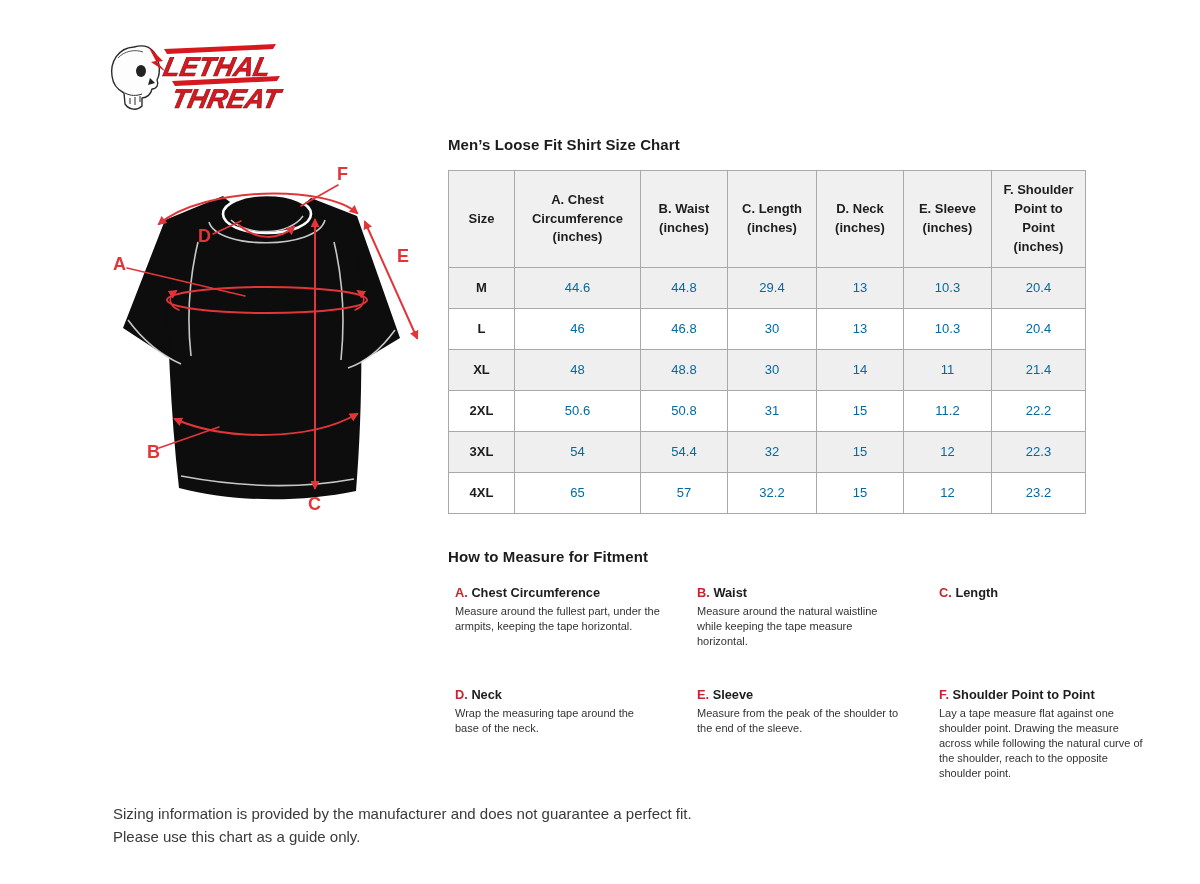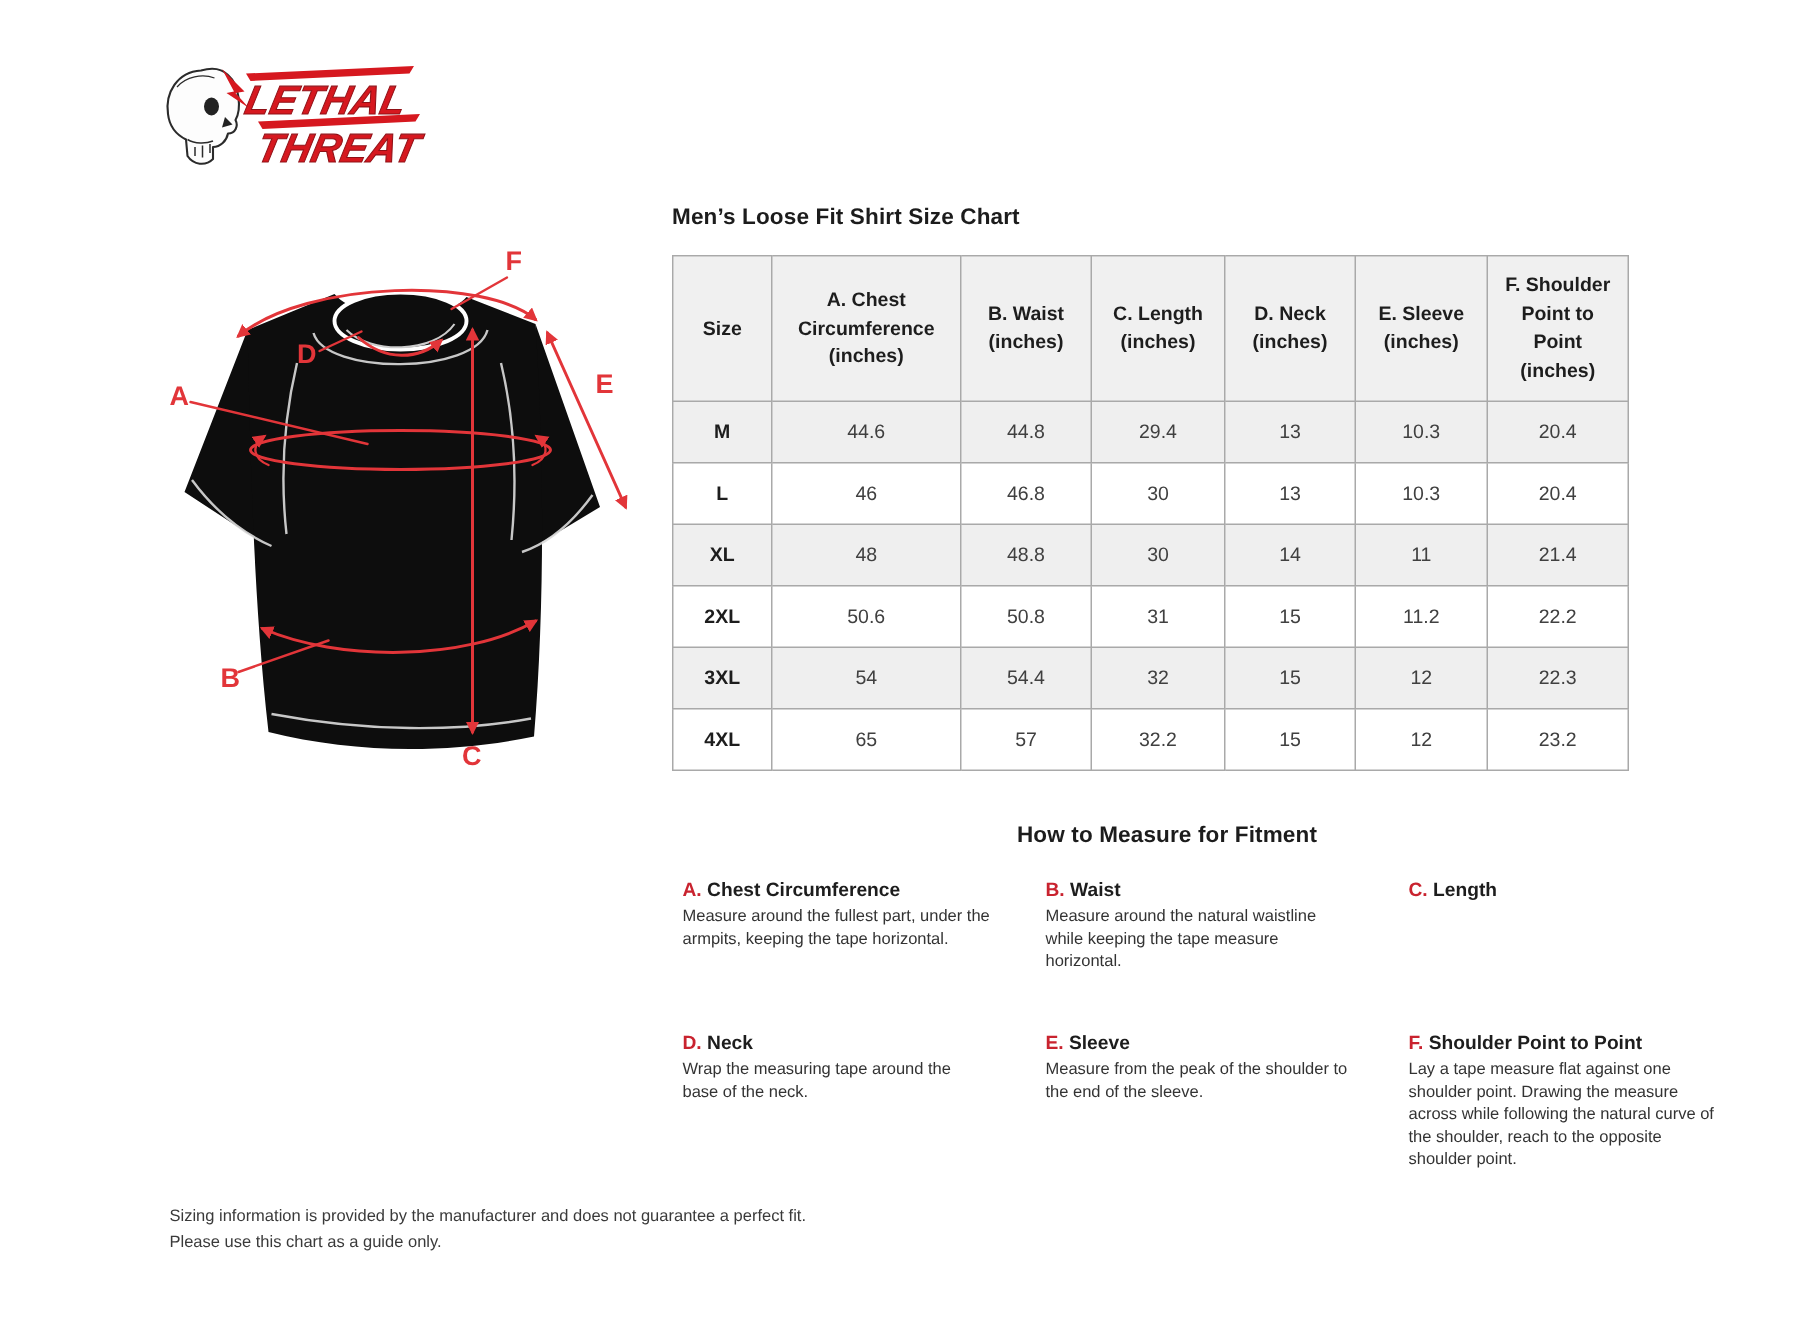--- a/index.html
+++ b/index.html
@@ -21,32 +21,32 @@
 
   table.size-chart { border-collapse:collapse; width:637px; table-layout:fixed; }
   table.size-chart th, table.size-chart td {
     border:1px solid #a9a9a9; text-align:center; vertical-align:middle;
     font-size:13px; padding:6px 5px; line-height:1.45;
   }
   table.size-chart thead th { background:#f0f0f0; font-weight:bold; color:#1d1d1d; height:97px; }
   table.size-chart tbody tr { height:41px; background:#fff; }
   table.size-chart tbody tr:nth-child(odd) { background:#efefef; }
   table.size-chart tbody th { font-weight:bold; color:#1d1d1d; }
-  table.size-chart tbody td { font-weight:normal; color:#404040; }
+  table.size-chart tbody td { font-weight:normal; color:#0369a1; }
 
   
   .howto { position:absolute; left:448px; top:548px; width:660px; }
-  .howto .section-title { margin-bottom:20px;text-align:center; }
+  .howto .section-title { margin-bottom:20px; }
   .howto-items { display:grid; grid-template-columns:205px 205px 212px; column-gap:16px; row-gap:22px; padding-left:7px;gap:37px; }
   .howto-item h4 { font-size:12.8px; font-weight:bold; color:#1d1d1d; margin-bottom:4px; }
   .howto-item h4 .letter { color:#c9232f; }
   .howto-item p { font-size:11px; color:#333; line-height:1.38; }
 
   
-  .footer { position:absolute; left:113px; top:803px; font-size:11px; color:#3a3a3a; line-height:1.5; }
+  .footer { position:absolute; left:113px; top:803px; font-size:15px; color:#3a3a3a; line-height:1.5; }
 </style>
 </head>
 <body>
 
 <div class="page">
 
   <div class="logo">
     <svg viewBox="0 0 180 84" width="180" height="84">
       <g stroke="#2b2b2b" stroke-width="1.4" fill="#fdfdfd" stroke-linejoin="round">
         <path d="M30,9 C14,10 6,24 8,38 C9,47 14,52 20,55 L21,66 C25,72 33,73 38,68 L38,60 C43,60 47,56 48,51 C53,51 55,46 53,42 C57,35 56,19 48,12 C43,7 37,7 30,9 Z"></path>

